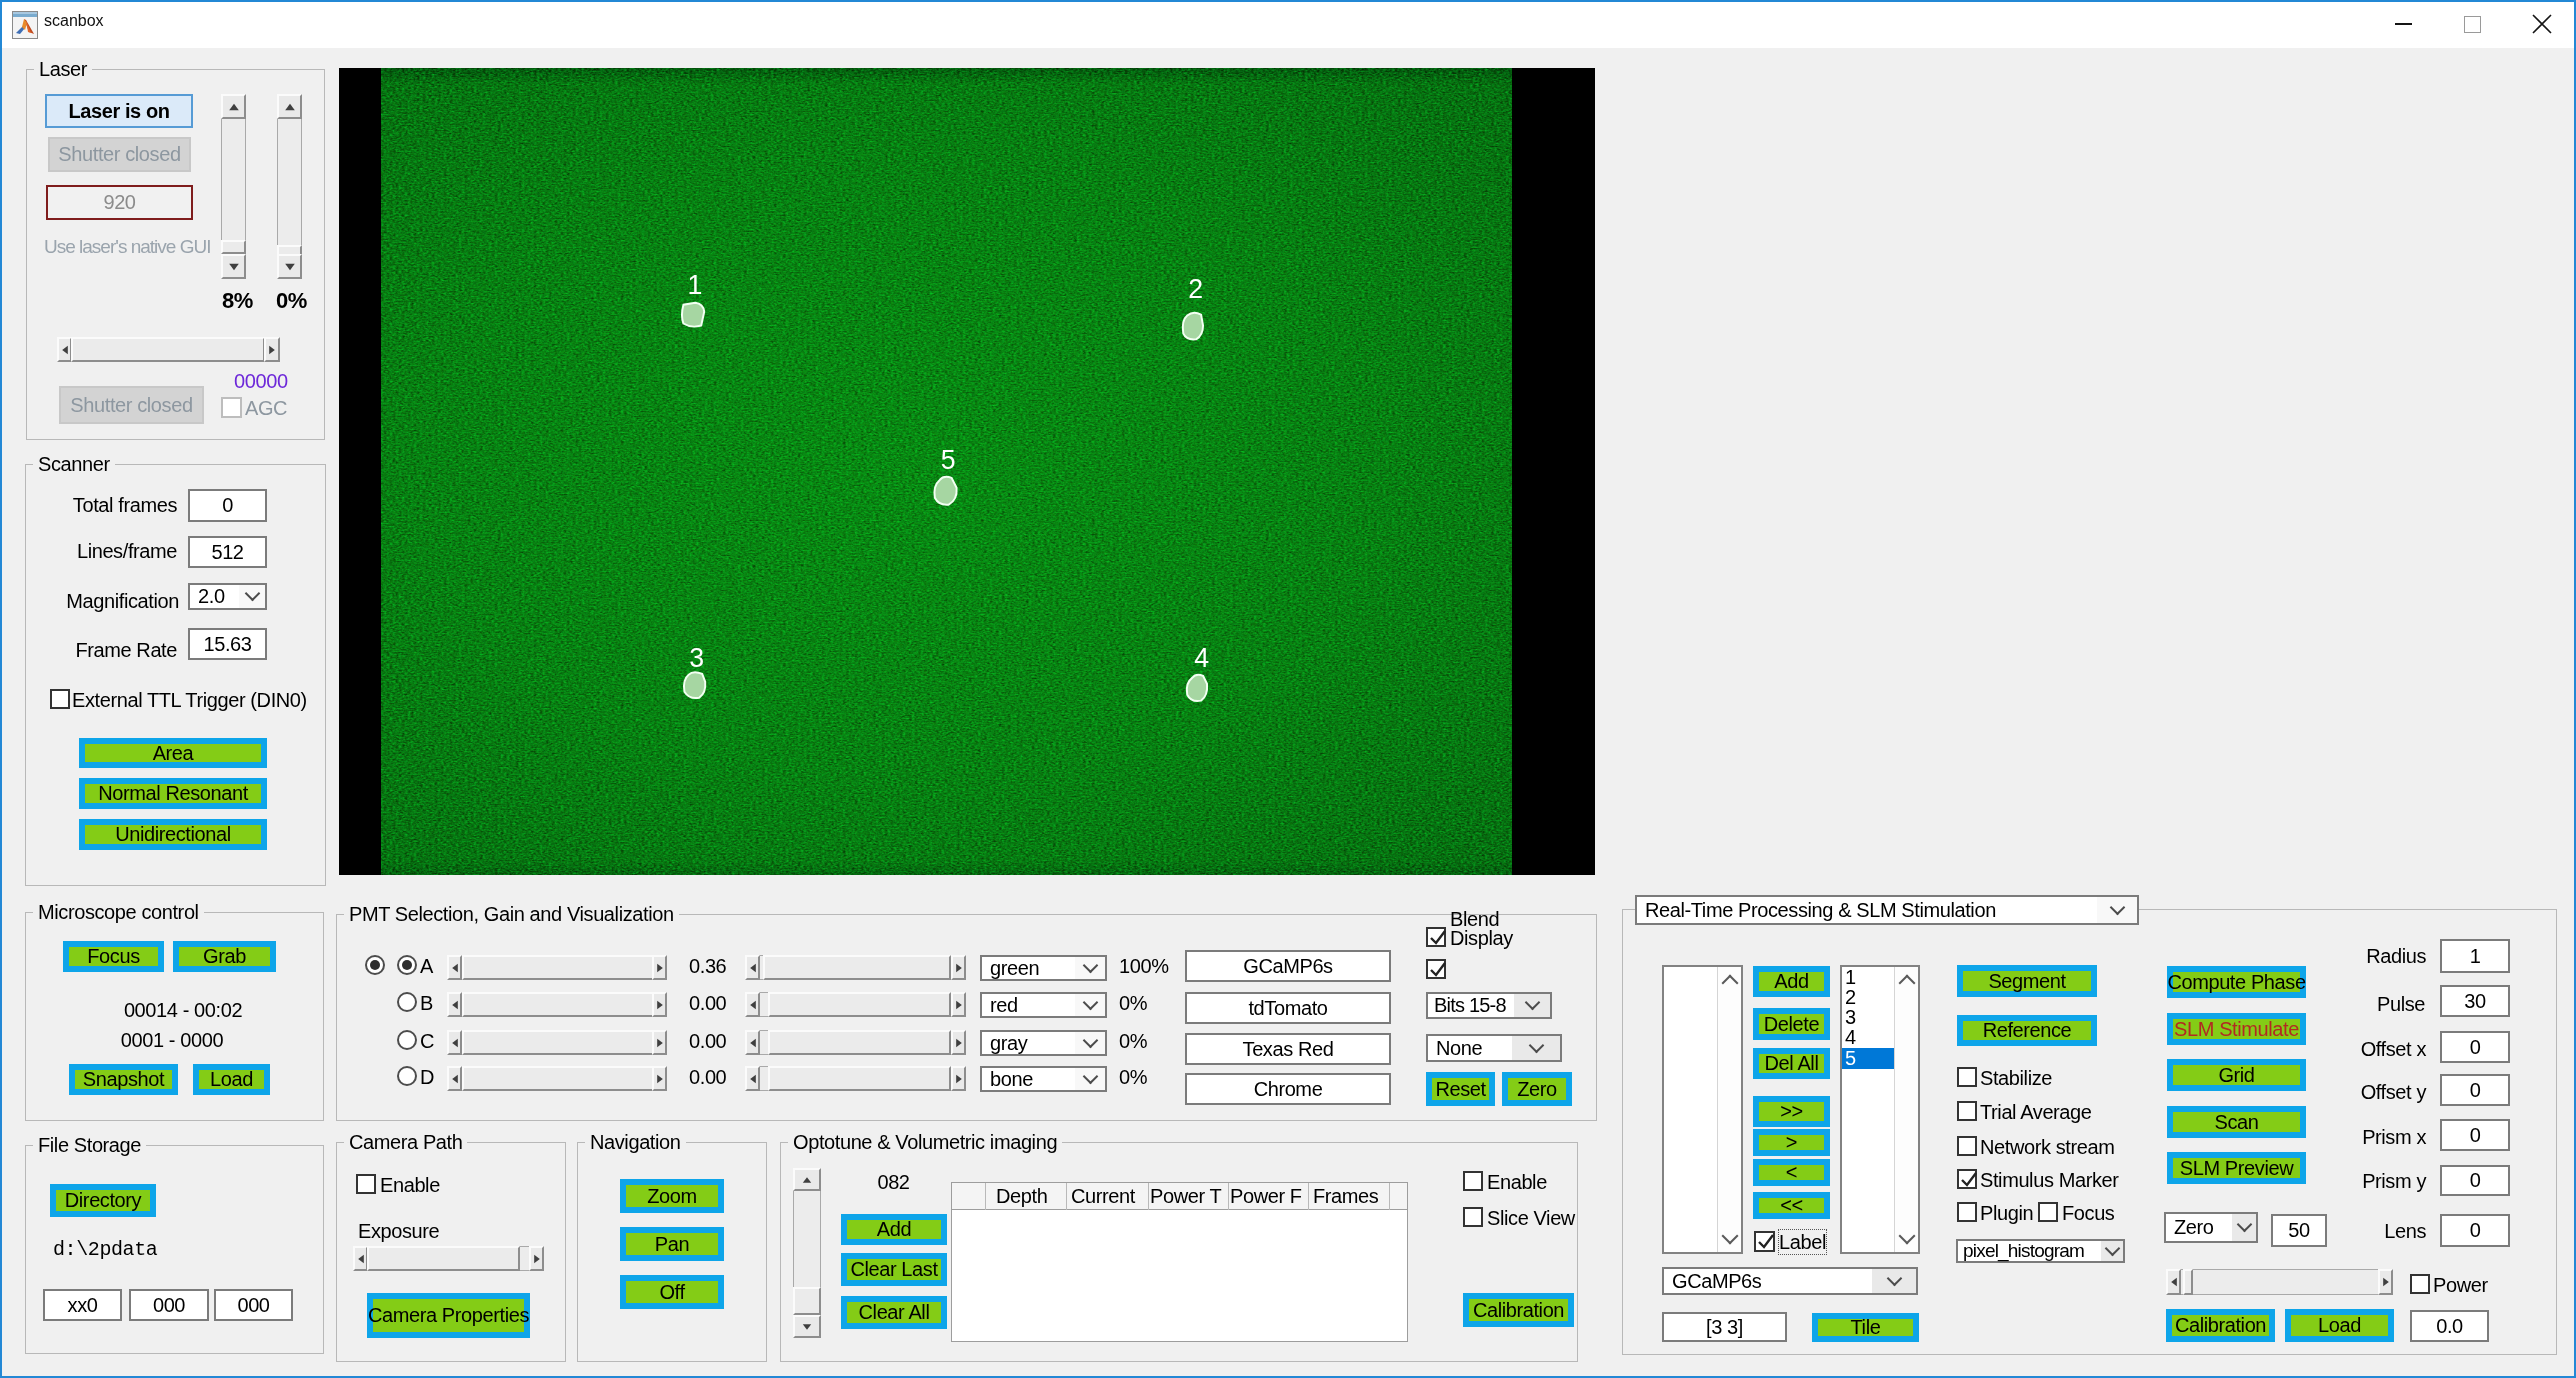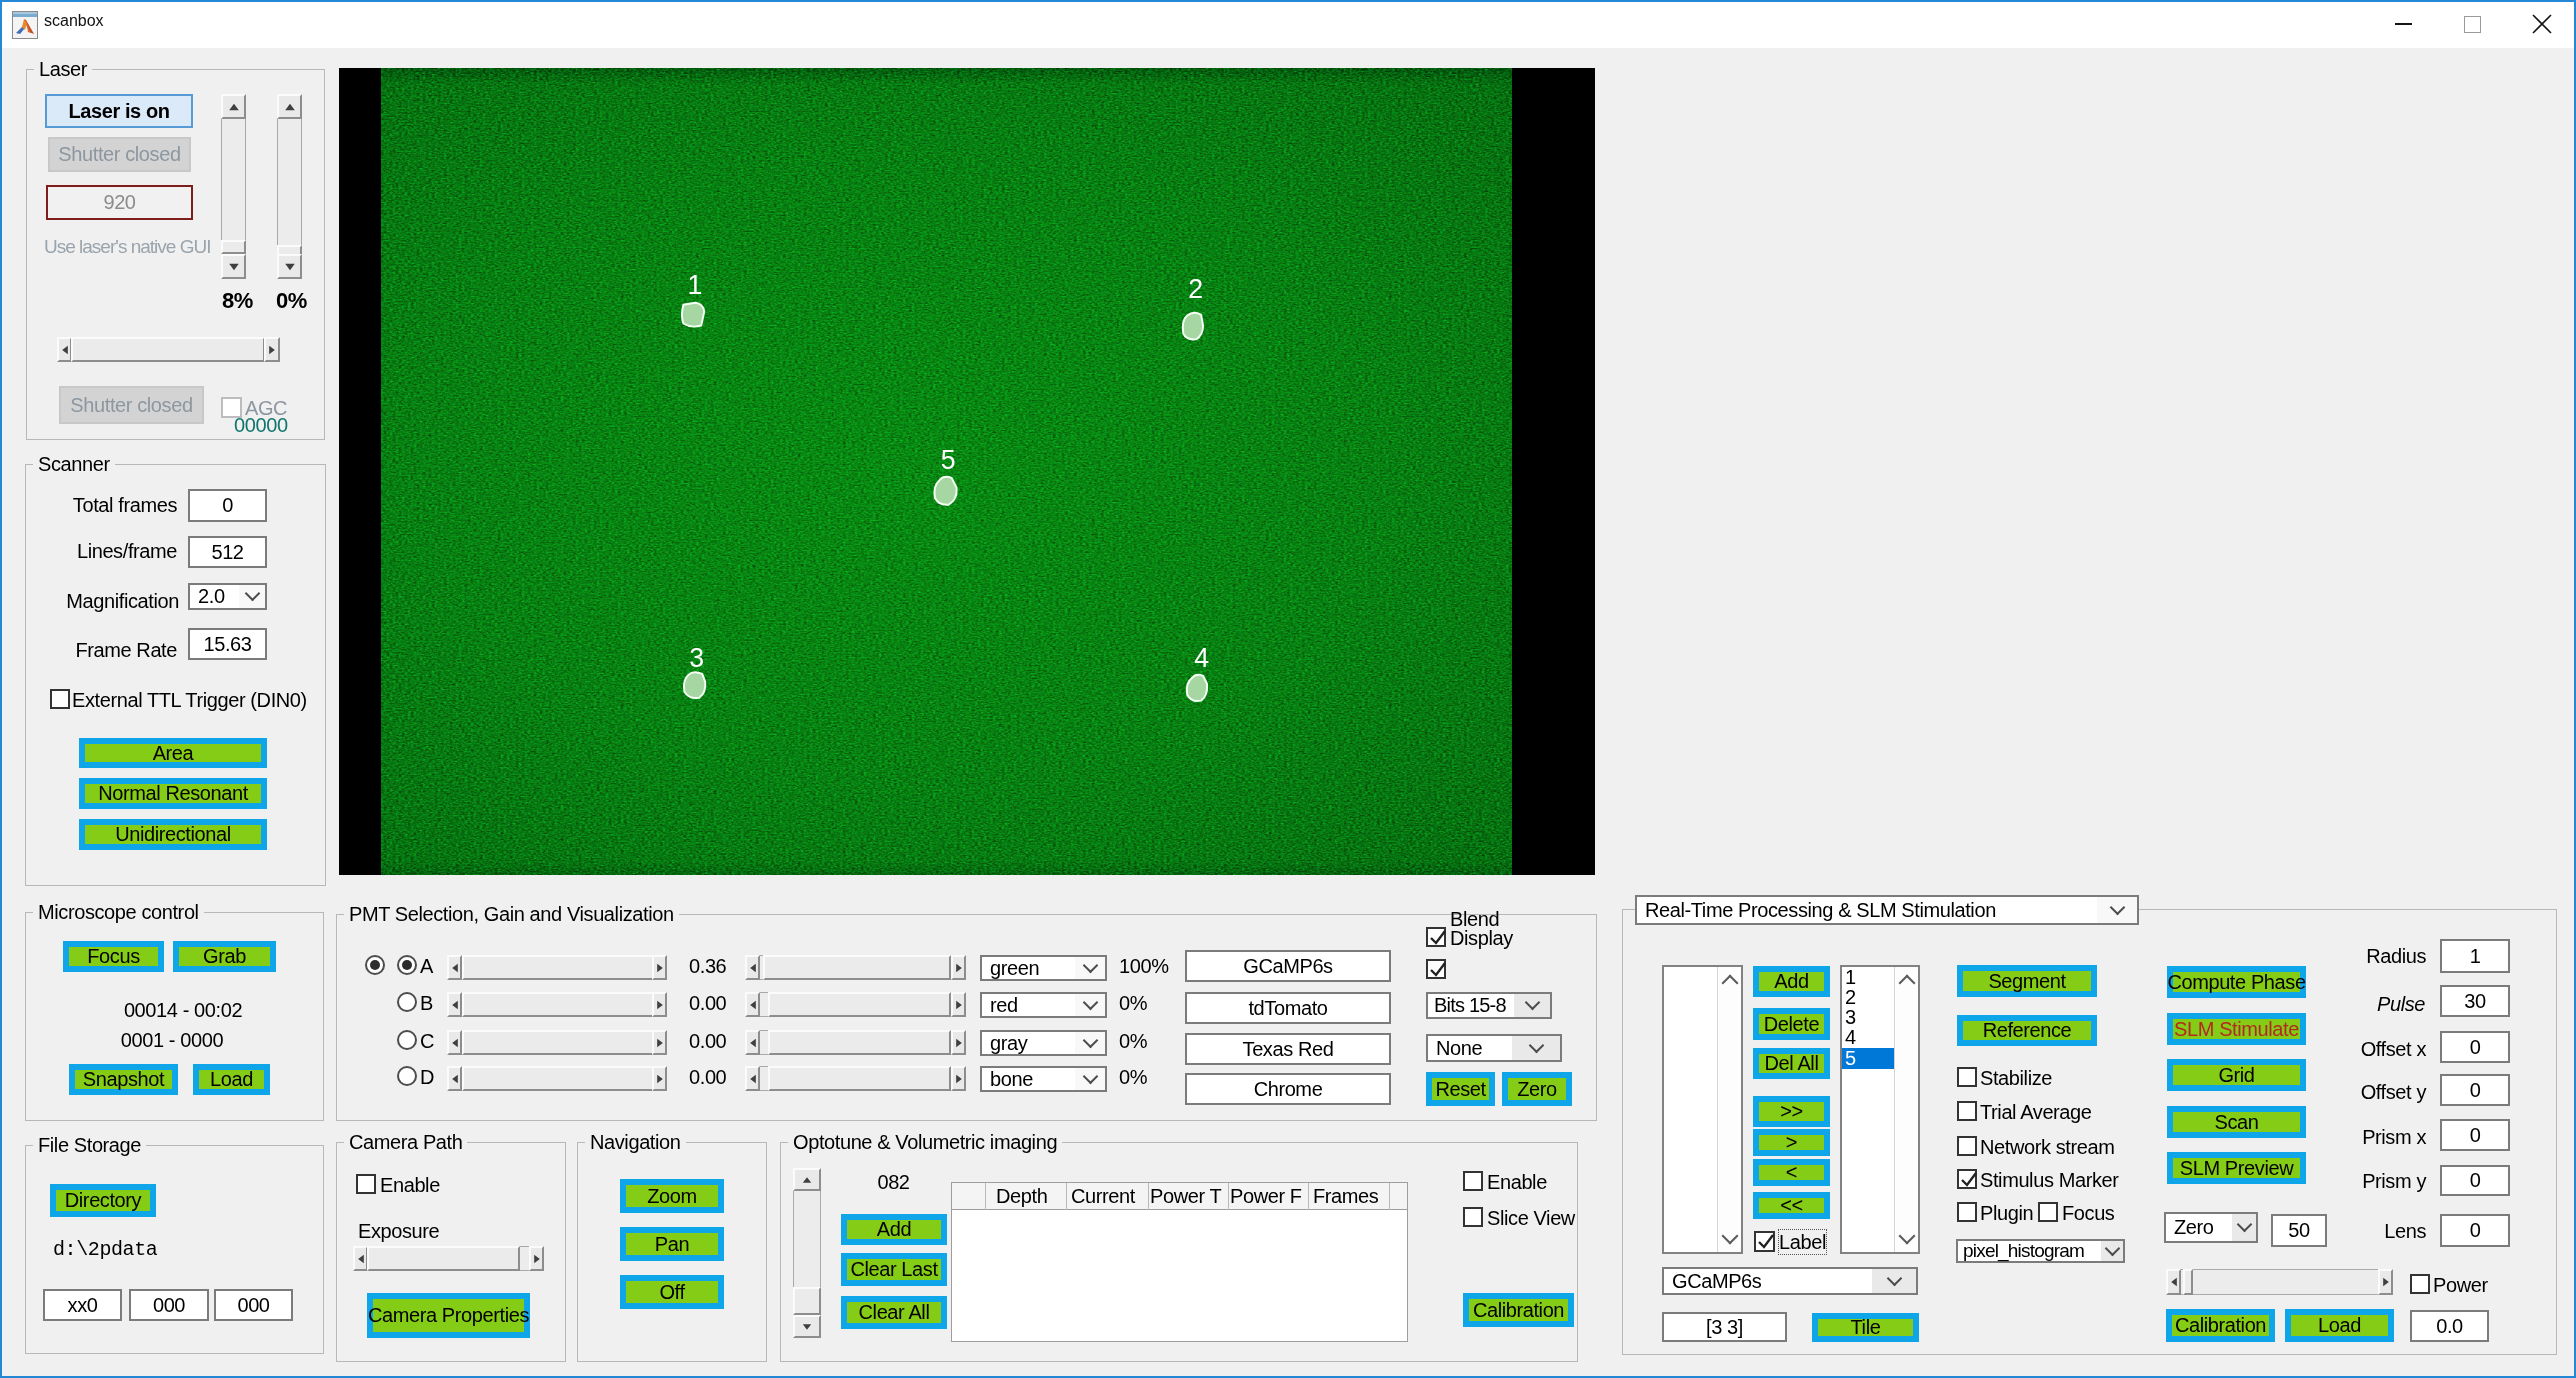--- a/index.html
+++ b/index.html
@@ -86,21 +86,21 @@
 
 <div class="sbx" style="left:57px;top:337px;width:223px;height:25px;">
   <div class="sbtn" style="left:-1px;top:-1px;width:15px;height:25px;">
       <span class="tl" style="transform:scale(0.7);"></span>
     </div>
   <div class="thumb" style="left:13px;top:-1px;width:194px;height:25px;"></div>
   <div class="sbtn" style="right:-1px;top:-1px;width:16px;height:25px;">
       <span class="tr" style="transform:scale(0.7);"></span>
     </div>
 </div>
-<div class="lbl" style="left:234px;top:369px;color:#0f766e;margin-top:44px;">00000</div>
+<div class="lbl" style="left:234px;top:369px;color:#6d28d9;">00000</div>
 <div class="dbtn" style="left:59px;top:386px;width:145px;height:38px;">Shutter closed</div>
 <div class="dcb" style="left:221px;top:397px;width:21px;height:21px;"></div>
 <div class="lbl" style="left:245px;top:396px;color:#8d97a0;">AGC</div>
 
 <div class="gb" style="left:25px;top:464px;width:301px;height:422px;">
     <span class="gt">Scanner</span>
   </div>
 <div class="lbl" style="left:58px;top:493px;width:119px;text-align:right;">Total frames</div>
 <div class="edit" style="left:188px;top:489px;width:79px;height:33px;">0</div>
 <div class="lbl" style="left:58px;top:539px;width:119px;text-align:right;">Lines/frame</div>
@@ -442,21 +442,21 @@
     </div>
 </div>
 <div class="cb" style="left:2410px;top:1274px;width:20px;height:20px;"></div>
 <div class="lbl" style="left:2433px;top:1273px;">Power</div>
 <div class="btn" style="left:2166px;top:1309px;width:109px;height:33px;">Calibration</div>
 <div class="btn" style="left:2285px;top:1309px;width:109px;height:33px;">Load</div>
 <div class="edit" style="left:2410px;top:1310px;width:79px;height:32px;">0.0</div>
 
 <div class="lbl" style="left:2297px;top:944px;width:129px;text-align:right;">Radius</div>
 <div class="edit" style="left:2440px;top:939px;width:70px;height:34px;">1</div>
-<div class="lbl" style="left:2296px;top:992px;width:129px;text-align:right;font-style:italic;">Pulse</div>
+<div class="lbl" style="left:2296px;top:992px;width:129px;text-align:right;">Pulse</div>
 <div class="edit" style="left:2440px;top:985px;width:70px;height:32px;">30</div>
 <div class="lbl" style="left:2297px;top:1037px;width:129px;text-align:right;">Offset x</div>
 <div class="edit" style="left:2440px;top:1031px;width:70px;height:32px;">0</div>
 <div class="lbl" style="left:2297px;top:1080px;width:129px;text-align:right;">Offset y</div>
 <div class="edit" style="left:2440px;top:1074px;width:70px;height:32px;">0</div>
 <div class="lbl" style="left:2297px;top:1125px;width:129px;text-align:right;">Prism x</div>
 <div class="edit" style="left:2440px;top:1119px;width:70px;height:32px;">0</div>
 <div class="lbl" style="left:2297px;top:1169px;width:129px;text-align:right;">Prism y</div>
 <div class="edit" style="left:2440px;top:1165px;width:70px;height:31px;">0</div>
 <div class="lbl" style="left:2297px;top:1219px;width:129px;text-align:right;">Lens</div>

